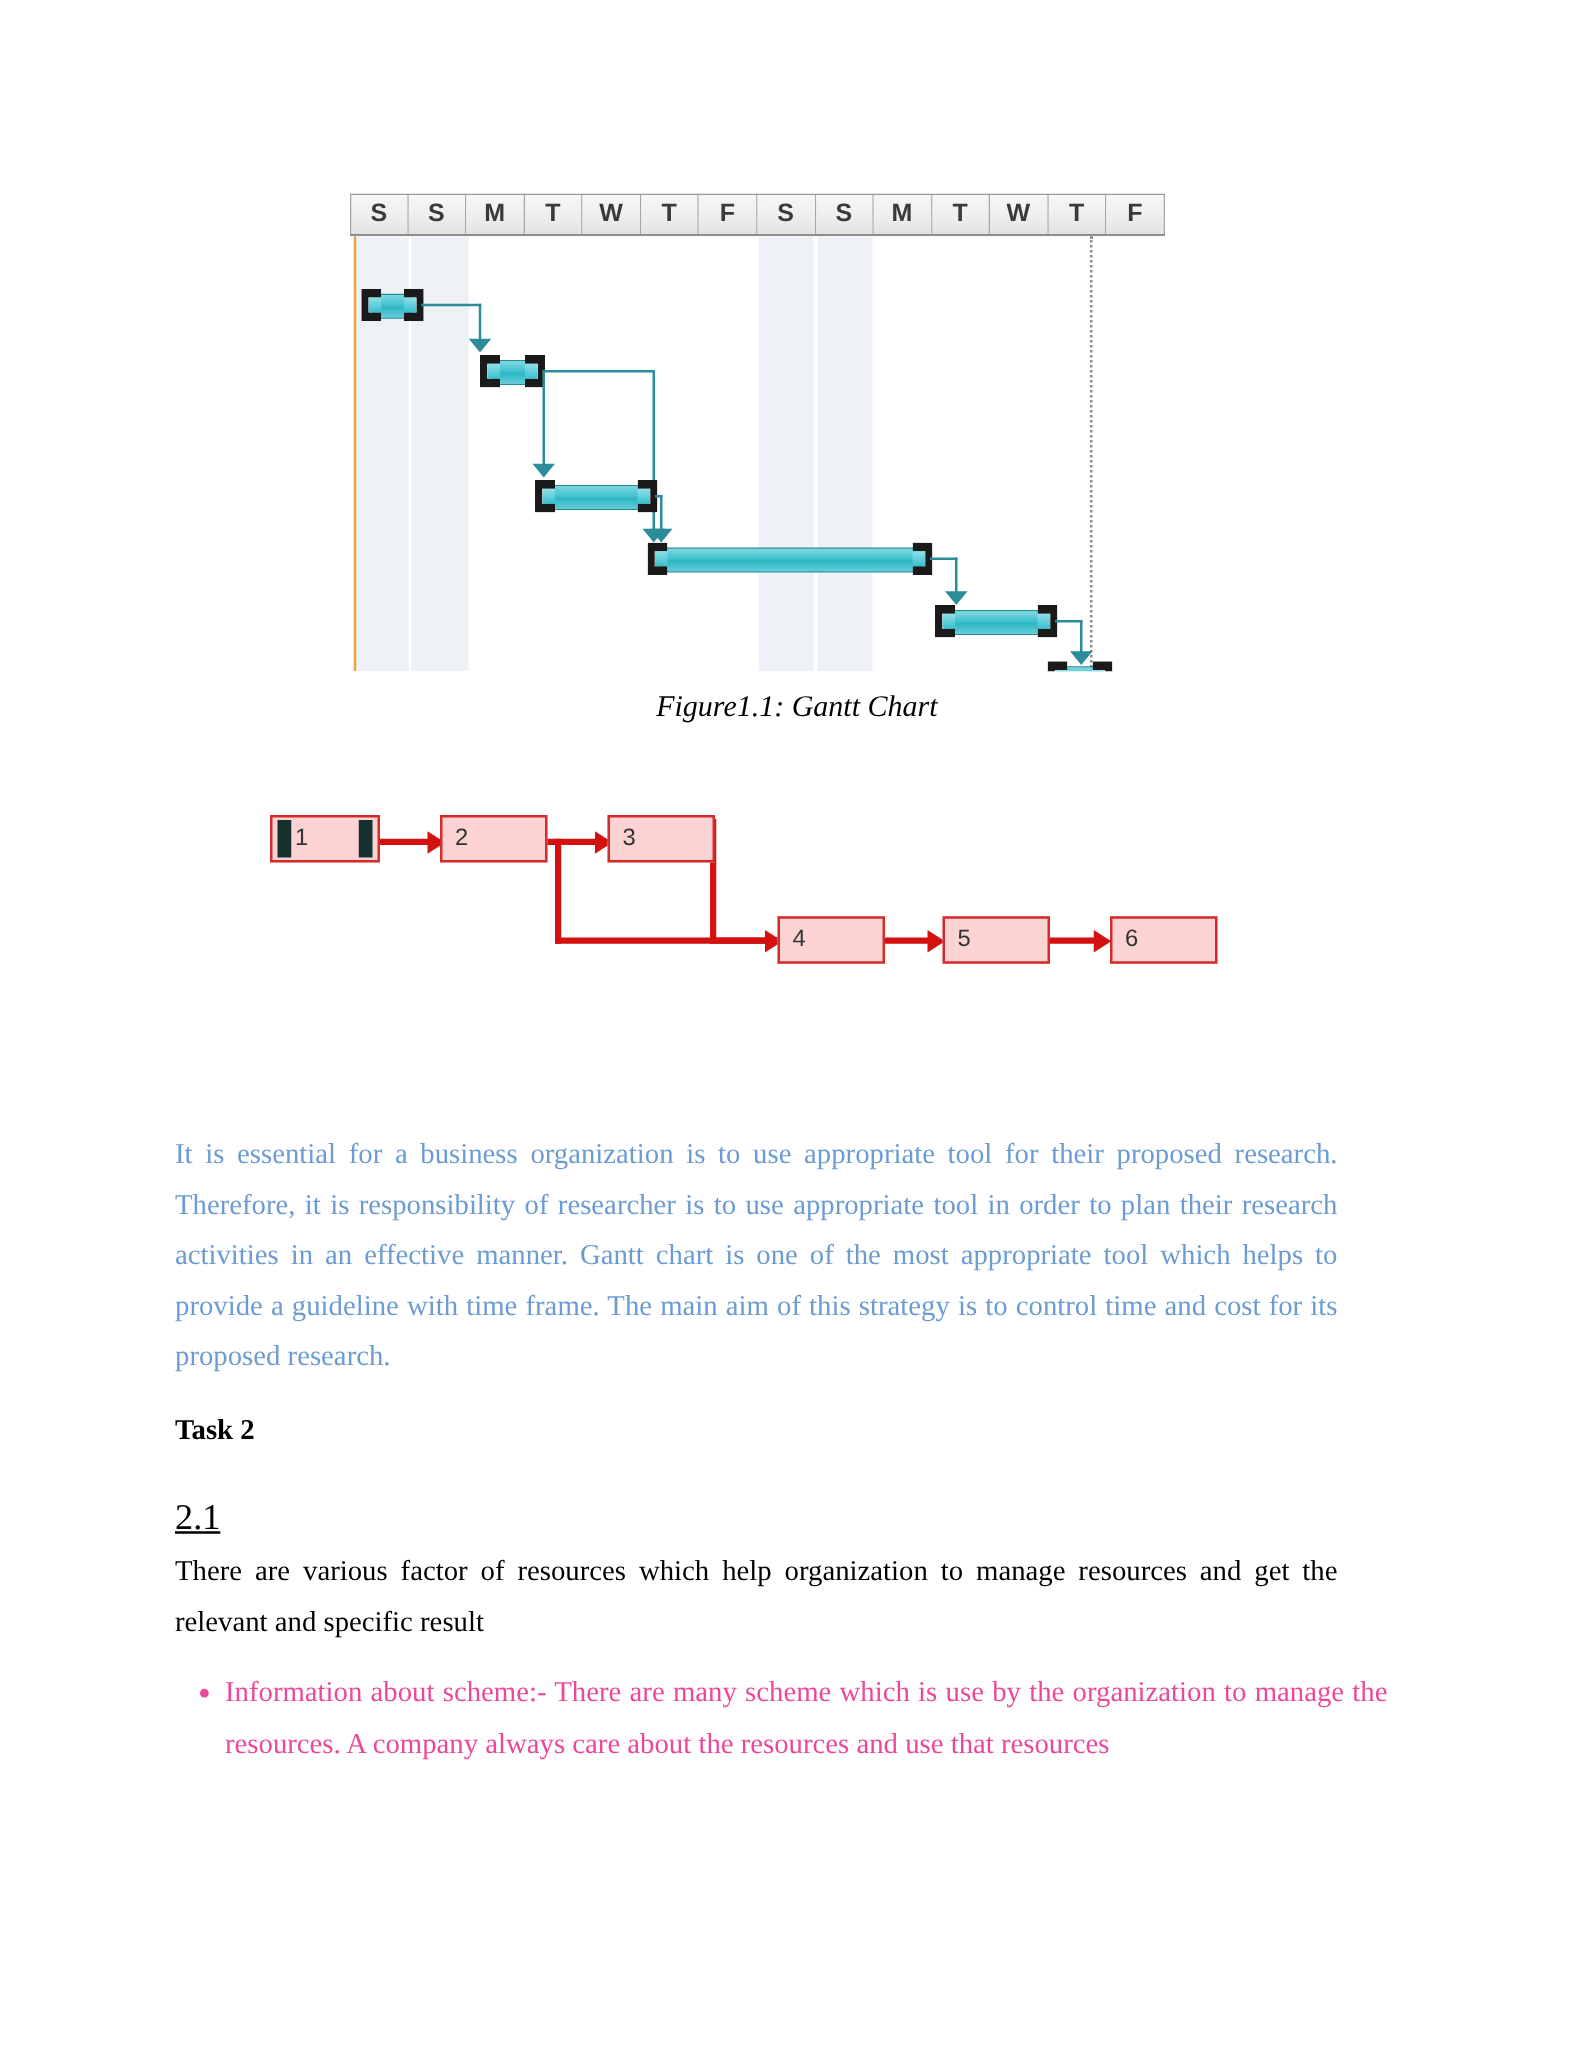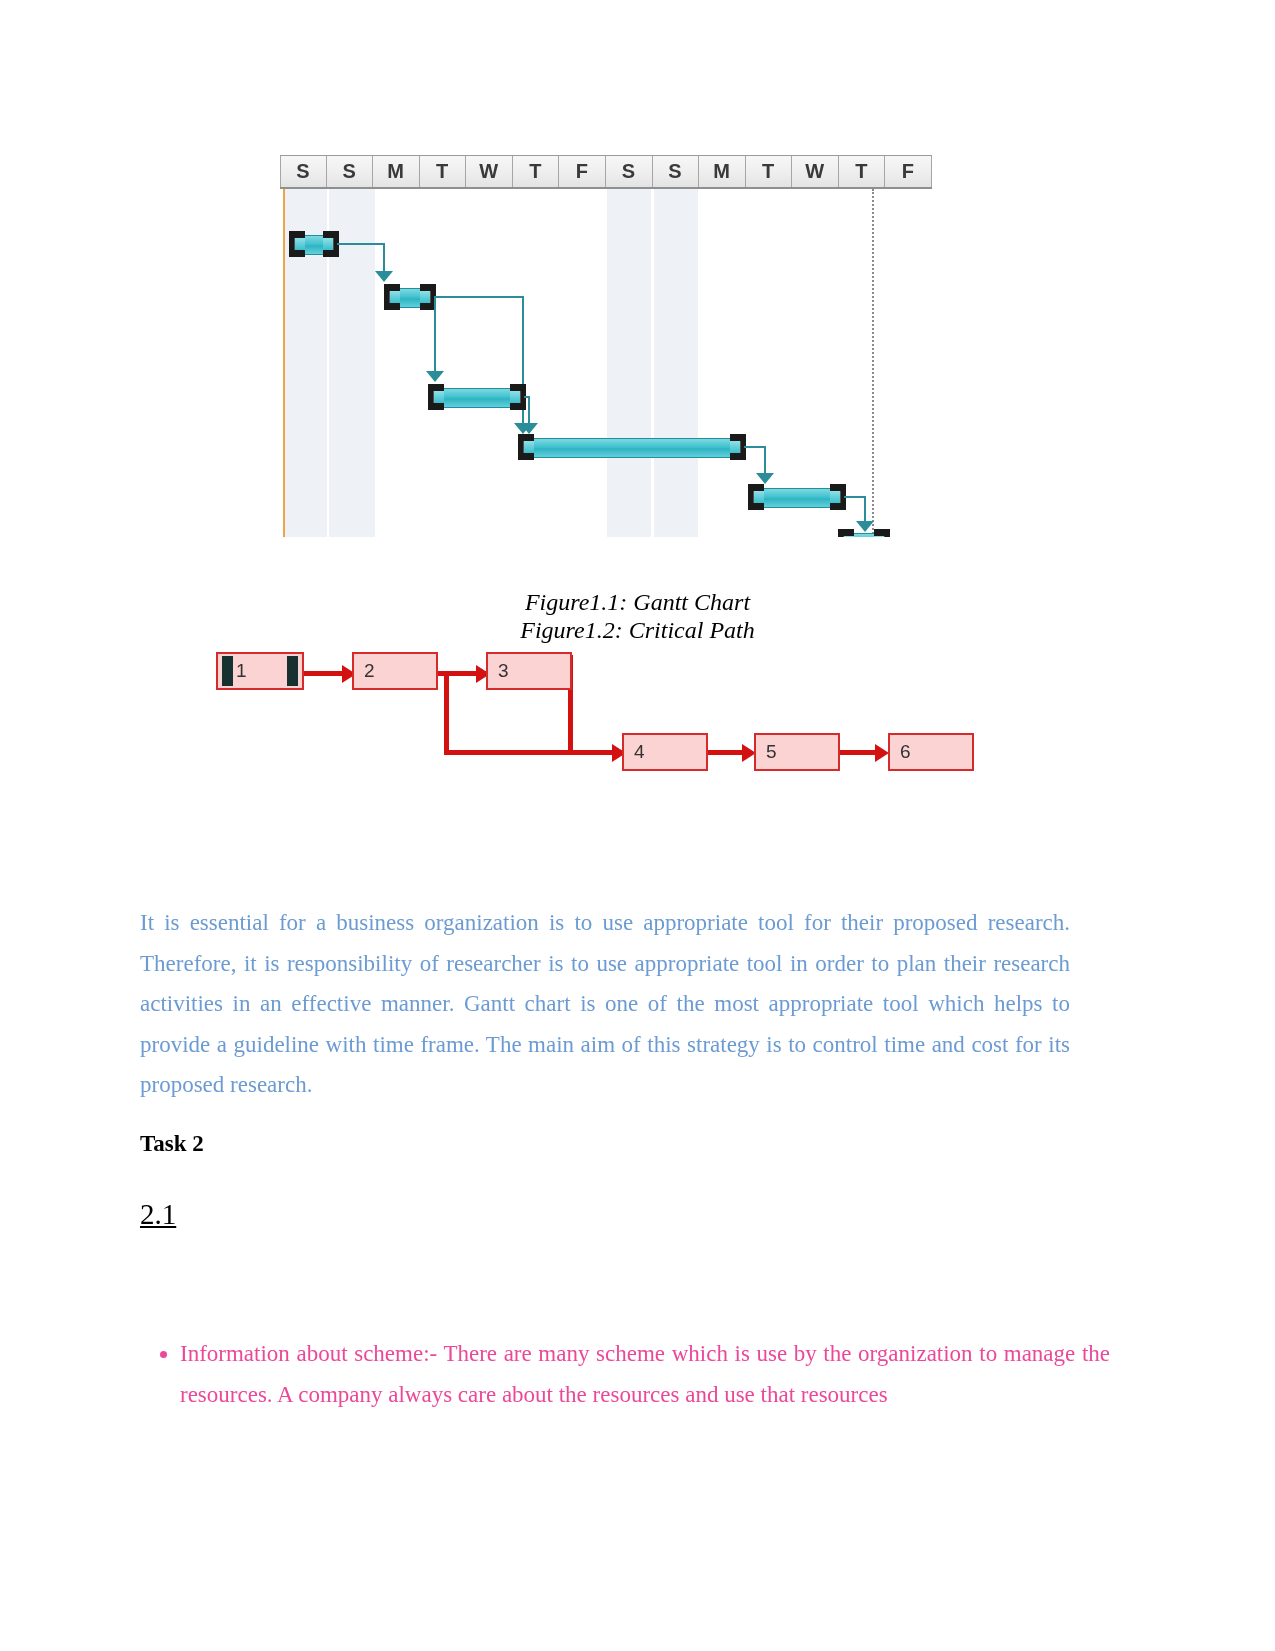--- a/index.html
+++ b/index.html
@@ -139,21 +139,21 @@
   
   .caption {
     position: absolute;
     width: 100%;
     text-align: center;
     font-family: "Liberation Serif", serif;
     font-style: italic;
     font-size: 24px;
     color: #000000;
   }
-  .cap1 { top: 553px; left: 0; margin-top: 36px; }
+  .cap1 { top: 553px; left: 0; }
   .cap2 { top: 617px; left: 0; }
 
   
   .cpm {
     position: absolute;
     left: 212px;
     top: 645px;
     width: 770px;
     height: 140px;
   }
@@ -348,21 +348,20 @@
         <div class="capfill left"></div>
         <div class="cap right"></div>
         <div class="capfill right"></div>
       </div>
 
     </div>
   </div>
 
   <div class="caption cap1">Figure1.1: Gantt Chart</div>
 
-  <div class="caption cap2">Figure1.2: Critical Path</div>
 
   <div class="cpm">
 
     <div class="redline h" style="left:90px; top:26px; width:48px;"></div>
     <div class="redarrow" style="left:130px; top:20px;"></div>
 
     <div class="redline h" style="left:222px; top:26px; width:52px;"></div>
     <div class="redarrow" style="left:264px; top:20px;"></div>
 
     <div class="redline v" style="left:232px; top:26px; height:84px;"></div>
@@ -399,18 +398,19 @@
     </div>
 
   </div>
 
   <div class="txt blue-para">It is essential for a business organization is to use appropriate tool for their proposed research. Therefore, it is responsibility of researcher is to use appropriate tool in order to plan their research activities in an effective manner. Gantt chart is one of the most appropriate tool which helps to provide a guideline with time frame. The main aim of this strategy is to control time and cost for its proposed research.</div>
 
   <div class="task-heading">Task 2</div>
 
   <div class="sec-heading">2.1</div>
 
+  <div class="txt body-para">There are various factor of resources which help organization to manage resources and get the relevant and specific result</div>
 
   <ul class="bullet-list">
     <li>Information about scheme:- There are many scheme which is use by the organization to manage the resources. A company always care about the resources and use that resources</li>
   </ul>
 
 </div>
 
 </body></html>

